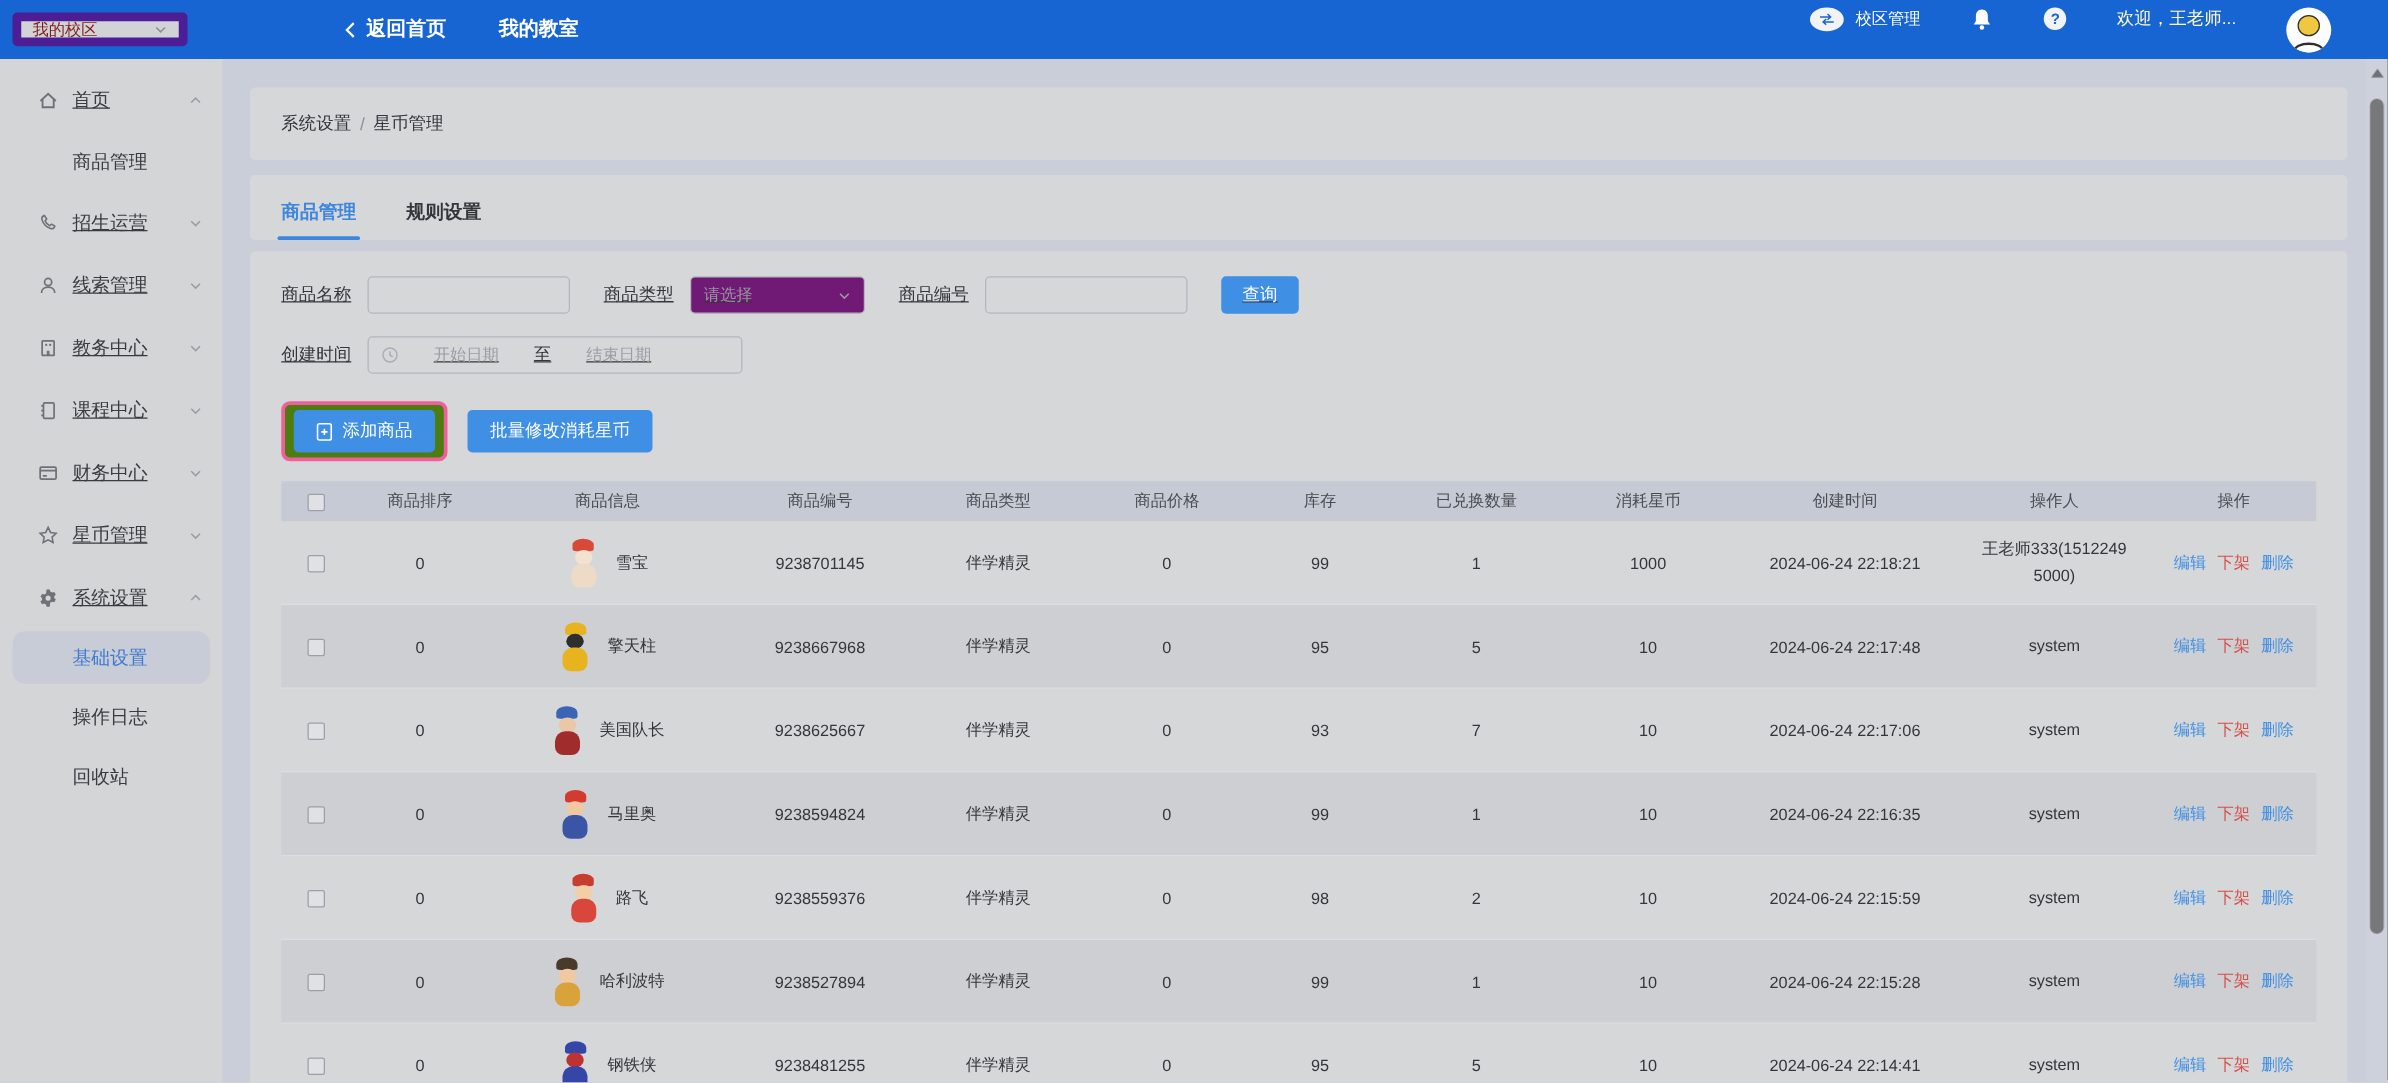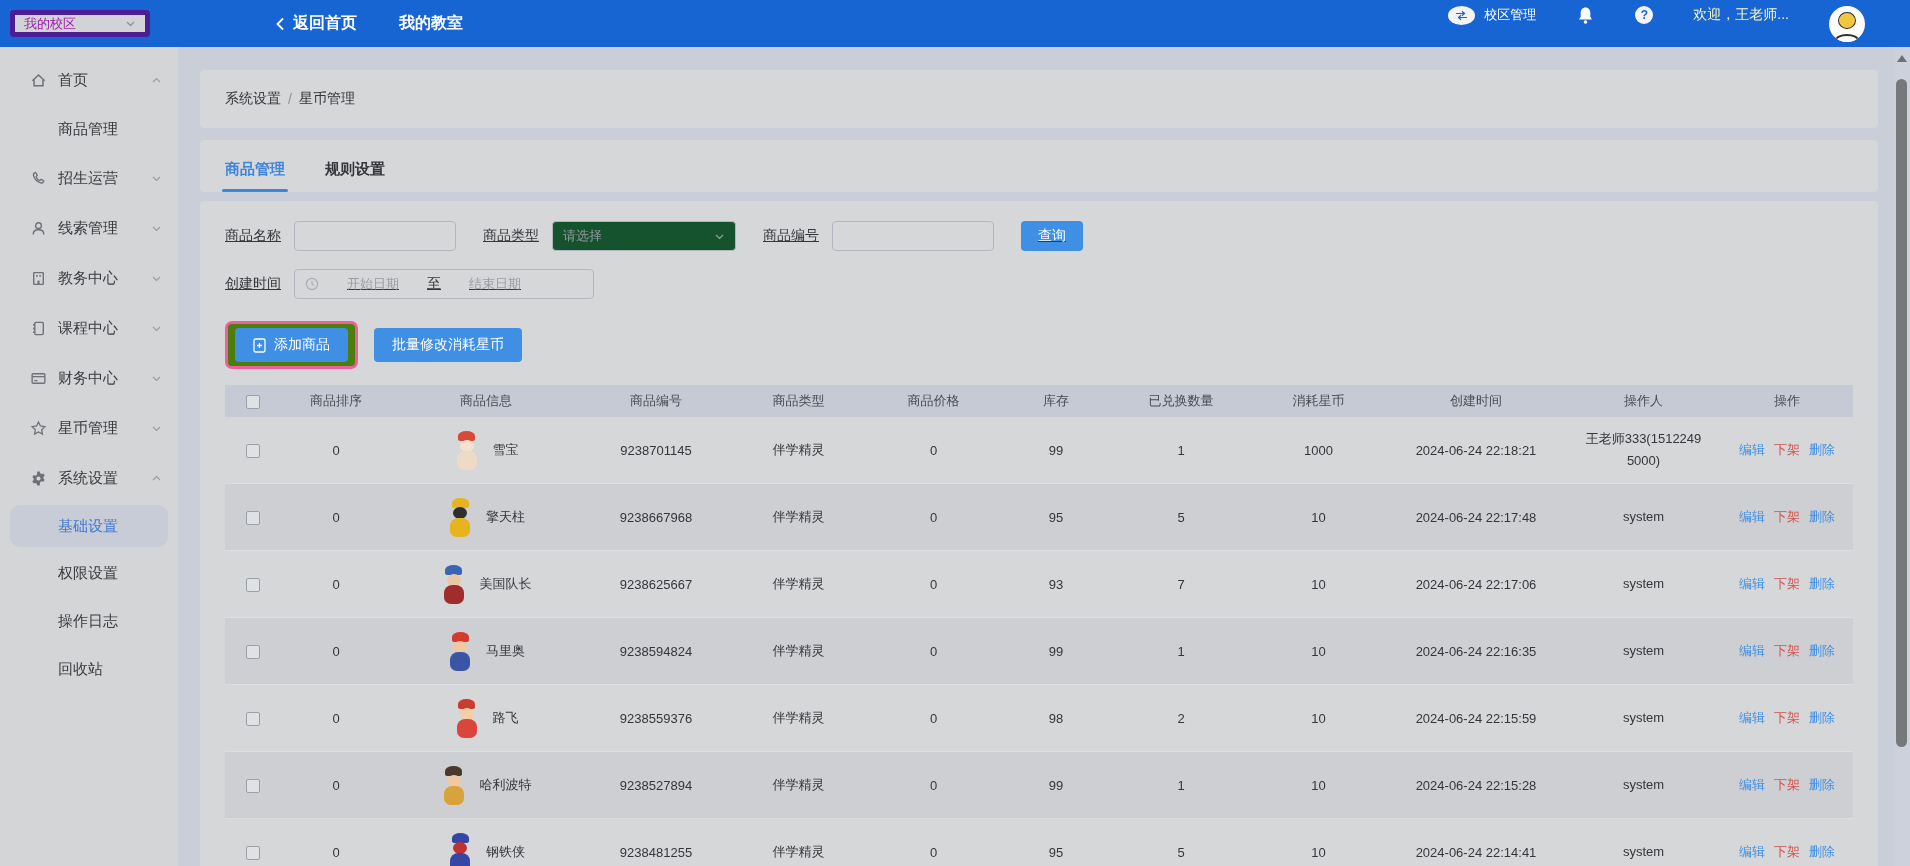--- a/index.html
+++ b/index.html
@@ -1,36 +1,36 @@
 <!DOCTYPE html>
 <html><head>
 <meta charset="utf-8">
 <style>
   * { box-sizing: border-box; margin: 0; padding: 0; }
   html,body { width:1910px; height:866px; overflow:hidden; }
   body { font-family:"Liberation Sans","DejaVu Sans",sans-serif; background:#c9ced8; color:#35363b; }
 
   
   .topbar { position:fixed; top:0; left:0; width:1910px; height:47px; background:#1765d3; display:flex; align-items:center; z-index:20; }
-  .campus-select { margin-left:10px; width:140px; height:27px; background:#d2d3d6; border:5px solid #4c1d95; border-radius:4px; display:flex; align-items:center; justify-content:space-between; padding:0 9px; font-size:13px; color:#a21caf; cursor:pointer; }
+  .campus-select { margin-left:10px; width:140px; height:27px; background:#d2d3d6; border:7px solid #4c1d95; border-radius:4px; display:flex; align-items:center; justify-content:space-between; padding:0 9px; font-size:13px; color:#7f1d1d; cursor:pointer; }
   .nav-center { margin-left:125px; display:flex; align-items:center; gap:42px;text-align:center; }
   .nav-link { display:flex; align-items:center; gap:8px; color:#fff; font-size:16px; font-weight:bold; cursor:pointer; }
   .topbar-right { margin-left:auto; margin-right:45px; display:flex; align-items:flex-start; gap:40px; }
   .badge-group { display:flex; align-items:center; gap:9px; color:#fff; font-size:13px; cursor:pointer; }
   .oval-icon { width:27px; height:19px; background:#f2f3f5; border-radius:50%; display:flex; align-items:center; justify-content:center; }
   .help-badge { width:18px; height:18px; border-radius:50%; background:#f2f3f5; color:#1765d3; font-size:12px; font-weight:bold; display:flex; align-items:center; justify-content:center; cursor:pointer; }
   .welcome { color:#fef9c3; font-size:14px; }
   .avatar { width:36px; height:36px; background:#fdfdfd; border-radius:50%; position:relative; overflow:hidden; cursor:pointer; }
   .avatar .face { position:absolute; top:6px; left:9px; width:18px; height:17px; background:#f0c83f; border:1.5px solid #2e2e2e; border-radius:50%; }
   .avatar .shoulders { position:absolute; bottom:-4px; left:6px; width:24px; height:12px; background:#fdfdfd; border:2px solid #2e2e2e; border-radius:50% 50% 0 0; }
 
   
   .layout { display:flex; padding-top:47px; height:866px; }
   .sidebar { width:178px; flex-shrink:0; background:#d4d5d7; padding-top:8px; }
-  .menu-item { height:50px; display:flex; align-items:center; padding:0 16px 0 30px; font-size:15px; color:#3a3b40; cursor:pointer; }
+  .menu-item { height:50px; display:flex; align-items:center; padding:0 16px 0 30px; font-size:15px; color:#3a3b40; cursor:pointer;text-decoration:underline; }
   .menu-item .mi-icon { width:17px; height:17px; margin-right:11px; flex-shrink:0; }
   .menu-item .mi-label { flex:1; }
   .submenu-item { height:48px; display:flex; align-items:center; padding-left:58px; font-size:15px; color:#3a3b40; cursor:pointer; }
   .submenu-item.active { background:#c8ccd6; border-radius:10px; margin:2px 10px; height:42px; padding-left:48px; color:#3e79d2; }
 
   .main { flex:1; padding:23px 32px 0 22px; overflow:hidden; }
   .card { background:#d6d7d9; border-radius:4px; }
   .breadcrumb-card { height:58px; display:flex; align-items:center; padding:0 25px; margin-bottom:12px; font-size:14px; }
   .crumb-sep { color:#8d9097; margin:0 7px; }
   .tabs-card { height:52px; display:flex; align-items:flex-end; gap:40px; padding:0 25px; margin-bottom:9px; }
@@ -38,21 +38,21 @@
   .tab.active { color:#3e86dd; }
   .tab.active::after { content:""; position:absolute; left:-3px; right:-3px; bottom:0; height:3px; background:#3e86dd; border-radius:2px; }
   .content-card { padding:20px 25px 0; height:1200px; }
 
   
   .filter-row { display:flex; align-items:center; font-size:14px;text-decoration:underline; }
   .filter-row + .filter-row { margin-top:18px; }
   .f-label { margin-right:13px; }
   .f-group { display:flex; align-items:center; margin-right:27px; }
   .text-input { width:162px; height:30px; border:1px solid #b3b6be; border-radius:4px; background:transparent; outline:none; font-size:13px; padding:0 8px; color:#35363b; }
-  .select-input { width:184px; height:30px; border:1px solid #b3b6be; border-radius:4px; background:#14532d; display:flex; align-items:center; justify-content:space-between; padding:0 10px; color:#95989f; font-size:13px; cursor:pointer; }
+  .select-input { width:140px; height:30px; border:1px solid #b3b6be; border-radius:4px; background:#701a75; display:flex; align-items:center; justify-content:space-between; padding:0 10px; color:#95989f; font-size:13px; cursor:pointer; }
   .btn { border:none; border-radius:4px; background:#3f8fe4; color:#fff; font-size:14px; cursor:pointer; }
   .btn-search { height:30px; padding:0 17px; }
   .date-range { width:300px; height:30px; border:1px solid #b3b6be; border-radius:4px; display:flex; align-items:center; padding:0 10px; font-size:13px; cursor:pointer; }
   .dr-ph { color:#9a9da5; width:108px; text-align:center; }
   .dr-sep { color:#35363b; font-size:14px; }
 
   
   .actions-row { display:flex; align-items:center; gap:16px; margin:22px 0 16px; }
   .annotation-ring { display:inline-block; background:#4d7c0f; border:3px solid #ee5f9b; border-radius:7px; padding:4px 7px; }
   .btn-action { height:34px; padding:0 18px; display:flex; align-items:center; gap:8px; }
@@ -255,23 +255,20 @@
       <span>
         <svg width="11" height="11" viewBox="0 0 11 11">
             <path d="M2 7l3.5-3.5L9 7" fill="none" stroke="#9a9ca1" stroke-width="1.2"></path>
           </svg>
       </span>
     </div>
     <div class="submenu-item active">
       <span>基础设置</span>
     </div>
     <div class="submenu-item">
-      <span>权限设置</span>
-    </div>
-    <div class="submenu-item">
       <span>操作日志</span>
     </div>
     <div class="submenu-item">
       <span>回收站</span>
     </div>
   </aside>
 
   <main class="main">
 
     <div class="card breadcrumb-card">

